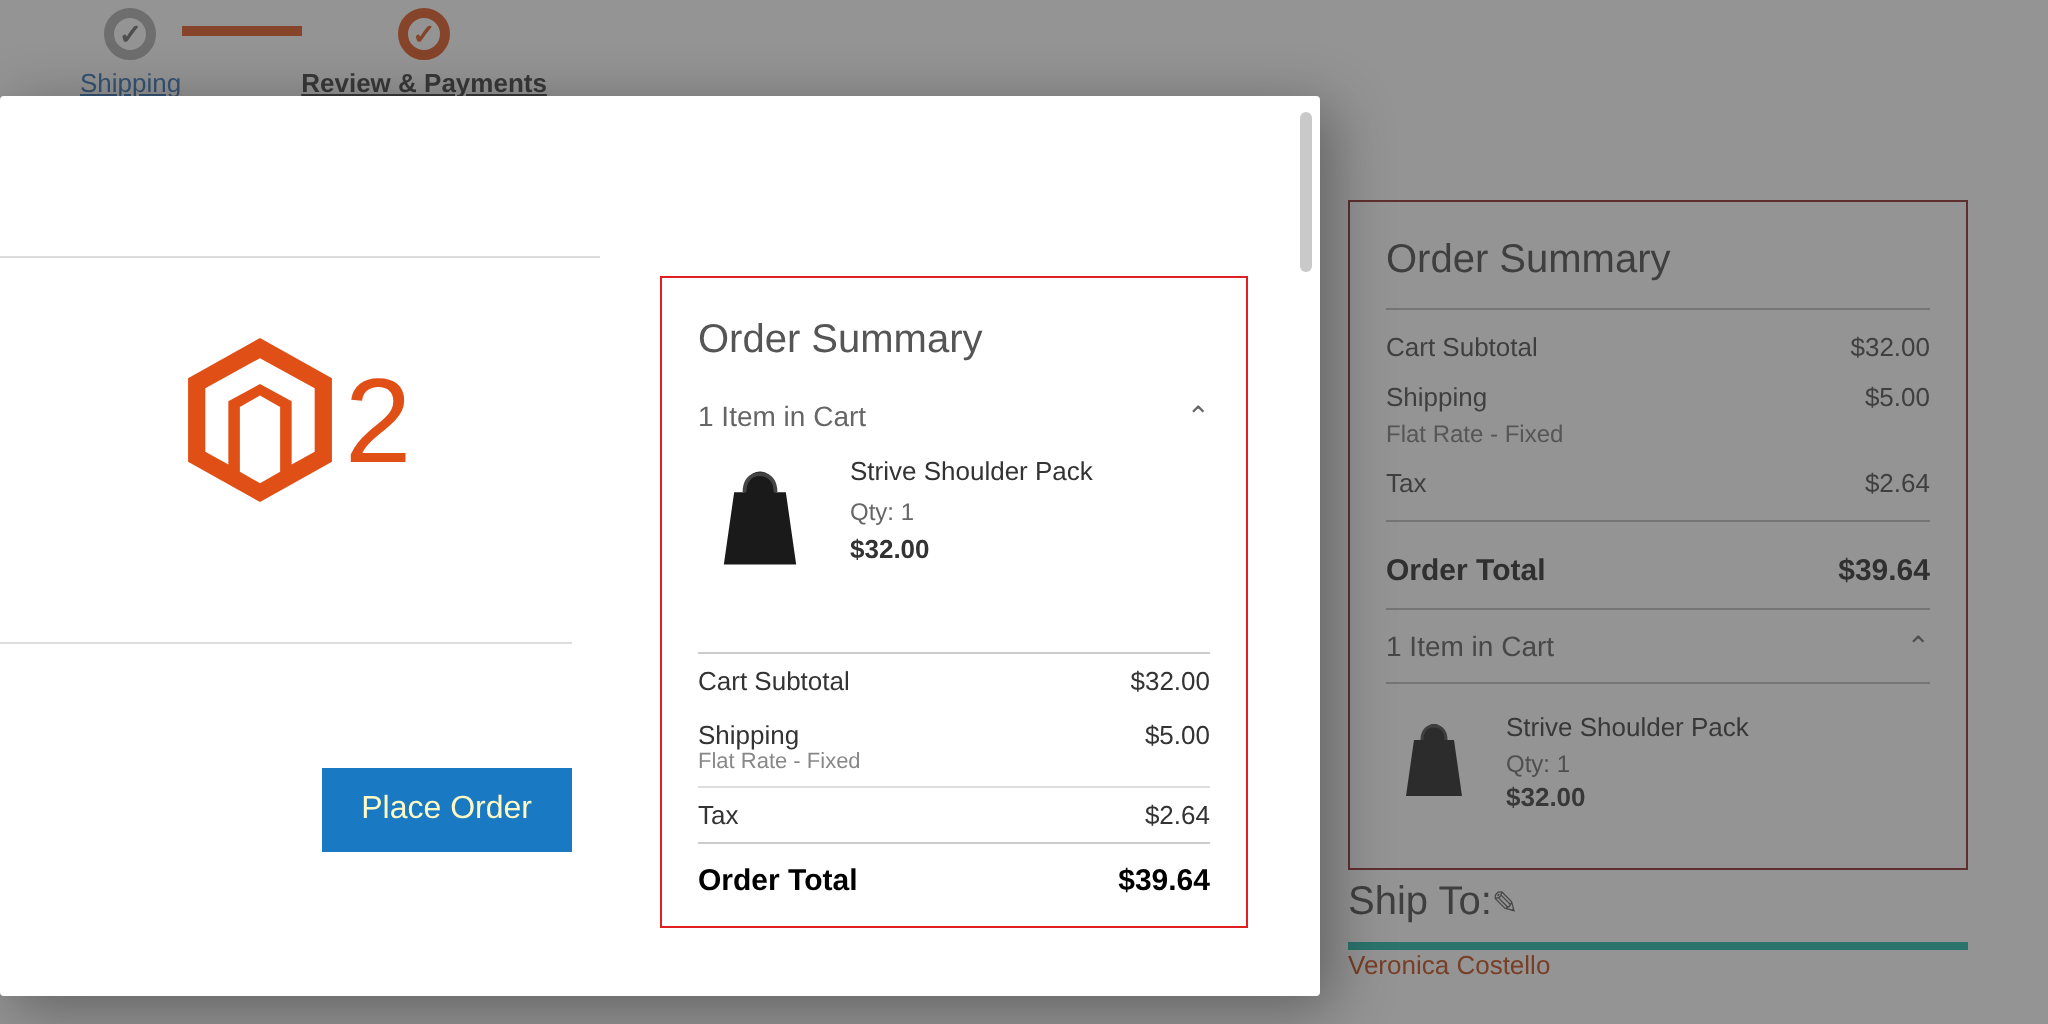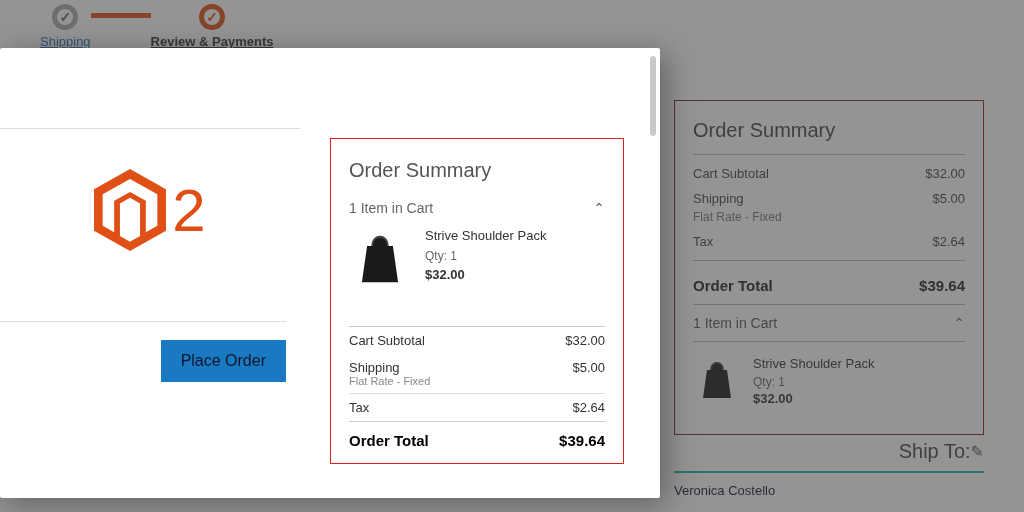--- a/index.html
+++ b/index.html
@@ -30,39 +30,39 @@
   .sb-total { font-weight:bold; font-size:15px; color:#222; padding:10px 0;}
   .sb-cart-hdr { display:flex; justify-content: space-between; align-items:center; font-size:14px; color:#555; padding:10px 0; border-bottom:1px solid #bbb; border-top:1px solid #bbb;}
   .sb-item { display:flex; gap:12px; padding-top:14px; }
   .sb-item .thumb { width:48px; height:48px; }
   .sb-item .info { font-size:13px; color:#333; }
   .sb-item .info .name { margin-bottom:4px; }
   .sb-item .info .qty { color:#666; font-size:12px; margin-bottom:2px;}
   .sb-item .info .price { font-weight:600; }
 
   .ship-to { position:absolute; right:40px; top:440px; width:310px; }
-  .ship-hdr { display:flex; justify-content:flex-end; align-items:center; border-bottom:2px solid #14b8a6; padding-bottom:8px;}
+  .ship-hdr { display:flex; justify-content:flex-start; align-items:center; border-bottom:4px solid #14b8a6; padding-bottom:8px;}
   .ship-hdr h3 { font-size:20px; font-weight:300; color:#444; }
-  .ship-name { font-size:13px; color:#0f172a; margin-top:10px; }
+  .ship-name { font-size:13px; color:#c2410c; }
 
   .fg-card {
     position: absolute; left: 0; top: 48px; width: 660px; height: 450px;
     background: #fff; box-shadow: 6px 6px 30px rgba(0,0,0,0.35);
     border-radius: 2px;
   }
   .fg-scrollbar { position:absolute; right:4px; top:8px; width:6px; height:80px; background:#c9c9c9; border-radius:3px; }
 
   .fg-left { position:absolute; left:0; top:80px; width:300px; display:flex; flex-direction:column; align-items:center; }
   .fg-left hr { width:100%; border:none; border-top:1px solid #ddd; margin-bottom:40px; }
   .logo-wrap { display:flex; align-items:center; gap:6px; margin-bottom:70px; }
   .logo-2 { font-size:60px; font-weight:400; color:#e04f16; }
   .bar-and-btn { width: 100%; display:flex; flex-direction:column; align-items:flex-end; padding-right:14px;}
   .bar-and-btn hr { width:100%; border:none; border-top:1px solid #ddd; margin-bottom:18px; }
   .place-order-btn {
-    background:#1979c3; color:#0f172a; border:none; font-size:16px; padding:12px 20px; cursor:pointer;
+    background:#1979c3; color:#fef9c3; border:none; font-size:16px; padding:12px 20px; cursor:pointer;margin-top:44px;
   }
 
   .fg-summary {
     position:absolute; right:36px; top:90px; width:294px;
     border:1px solid #e02020; padding: 20px 18px 12px 18px;
   }
   .fs-title { font-size:20px; color:#555; font-weight:300; margin-bottom:14px; }
   .fs-cart-hdr { display:flex; justify-content:space-between; align-items:center; font-size:14px; color:#666; padding:4px 0 12px 0; }
   .fs-item { display:flex; gap:14px; padding-bottom: 36px; }
   .fs-item .thumb { width:62px; height:62px; }

